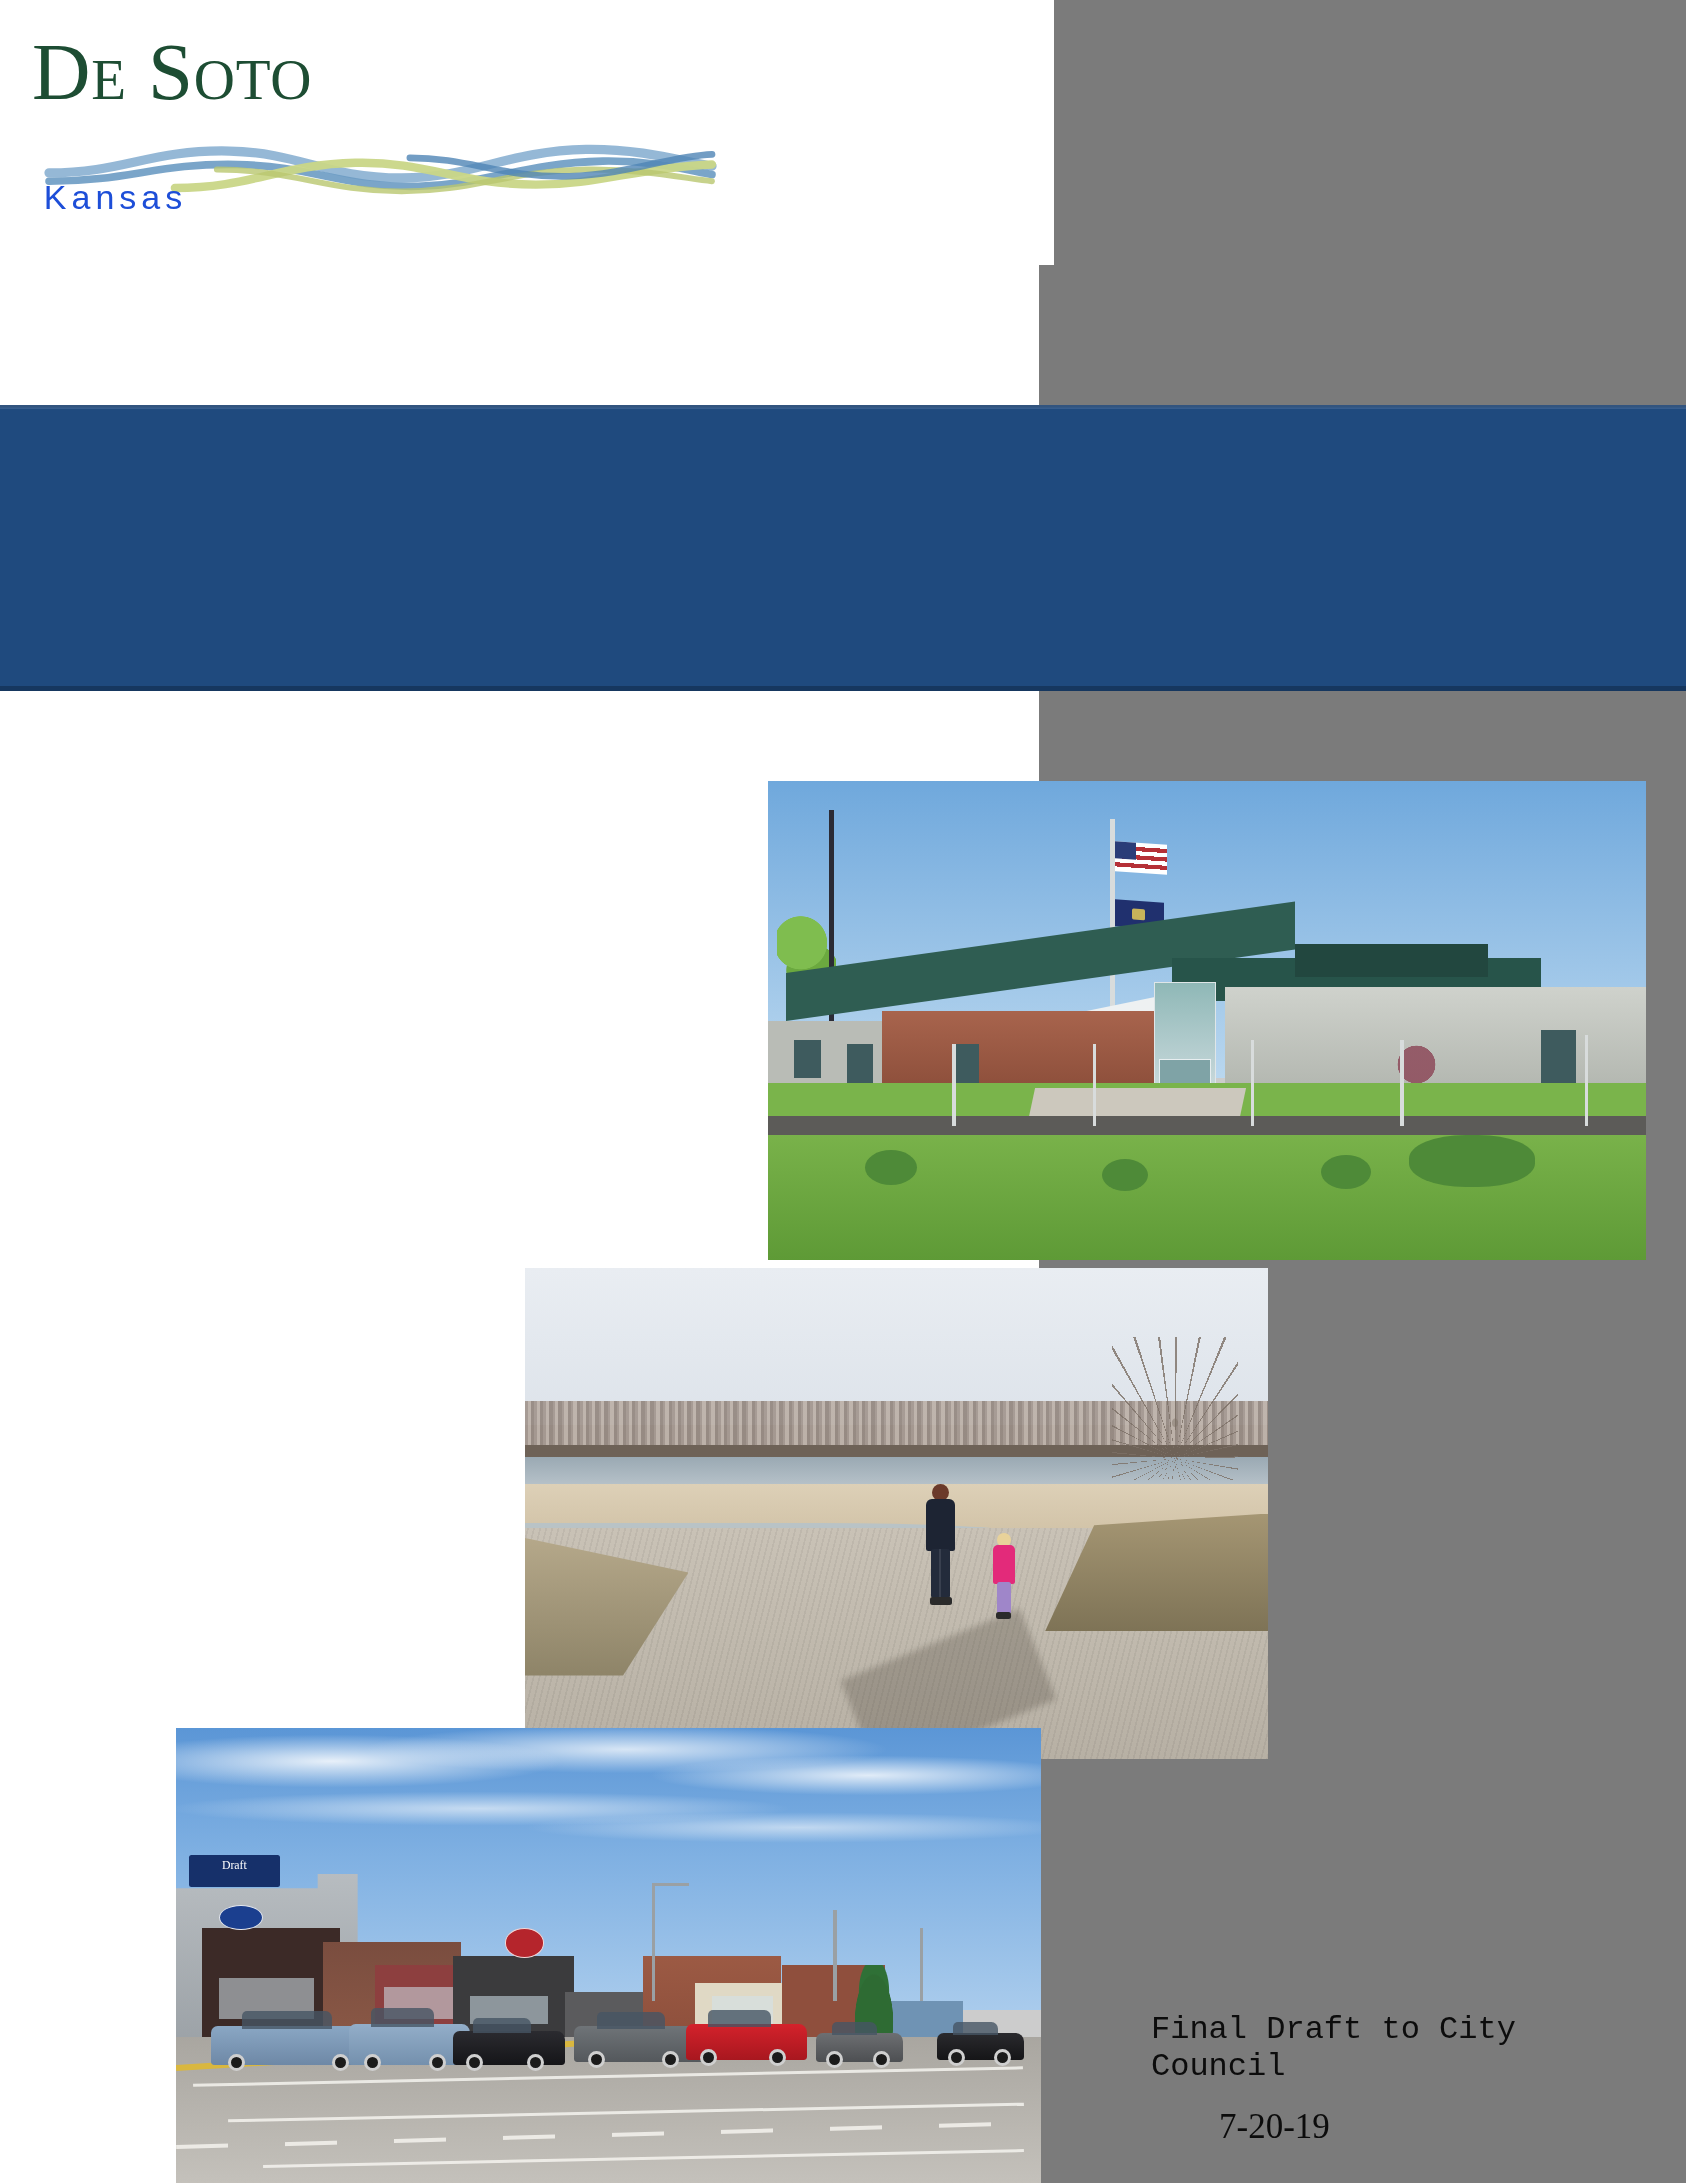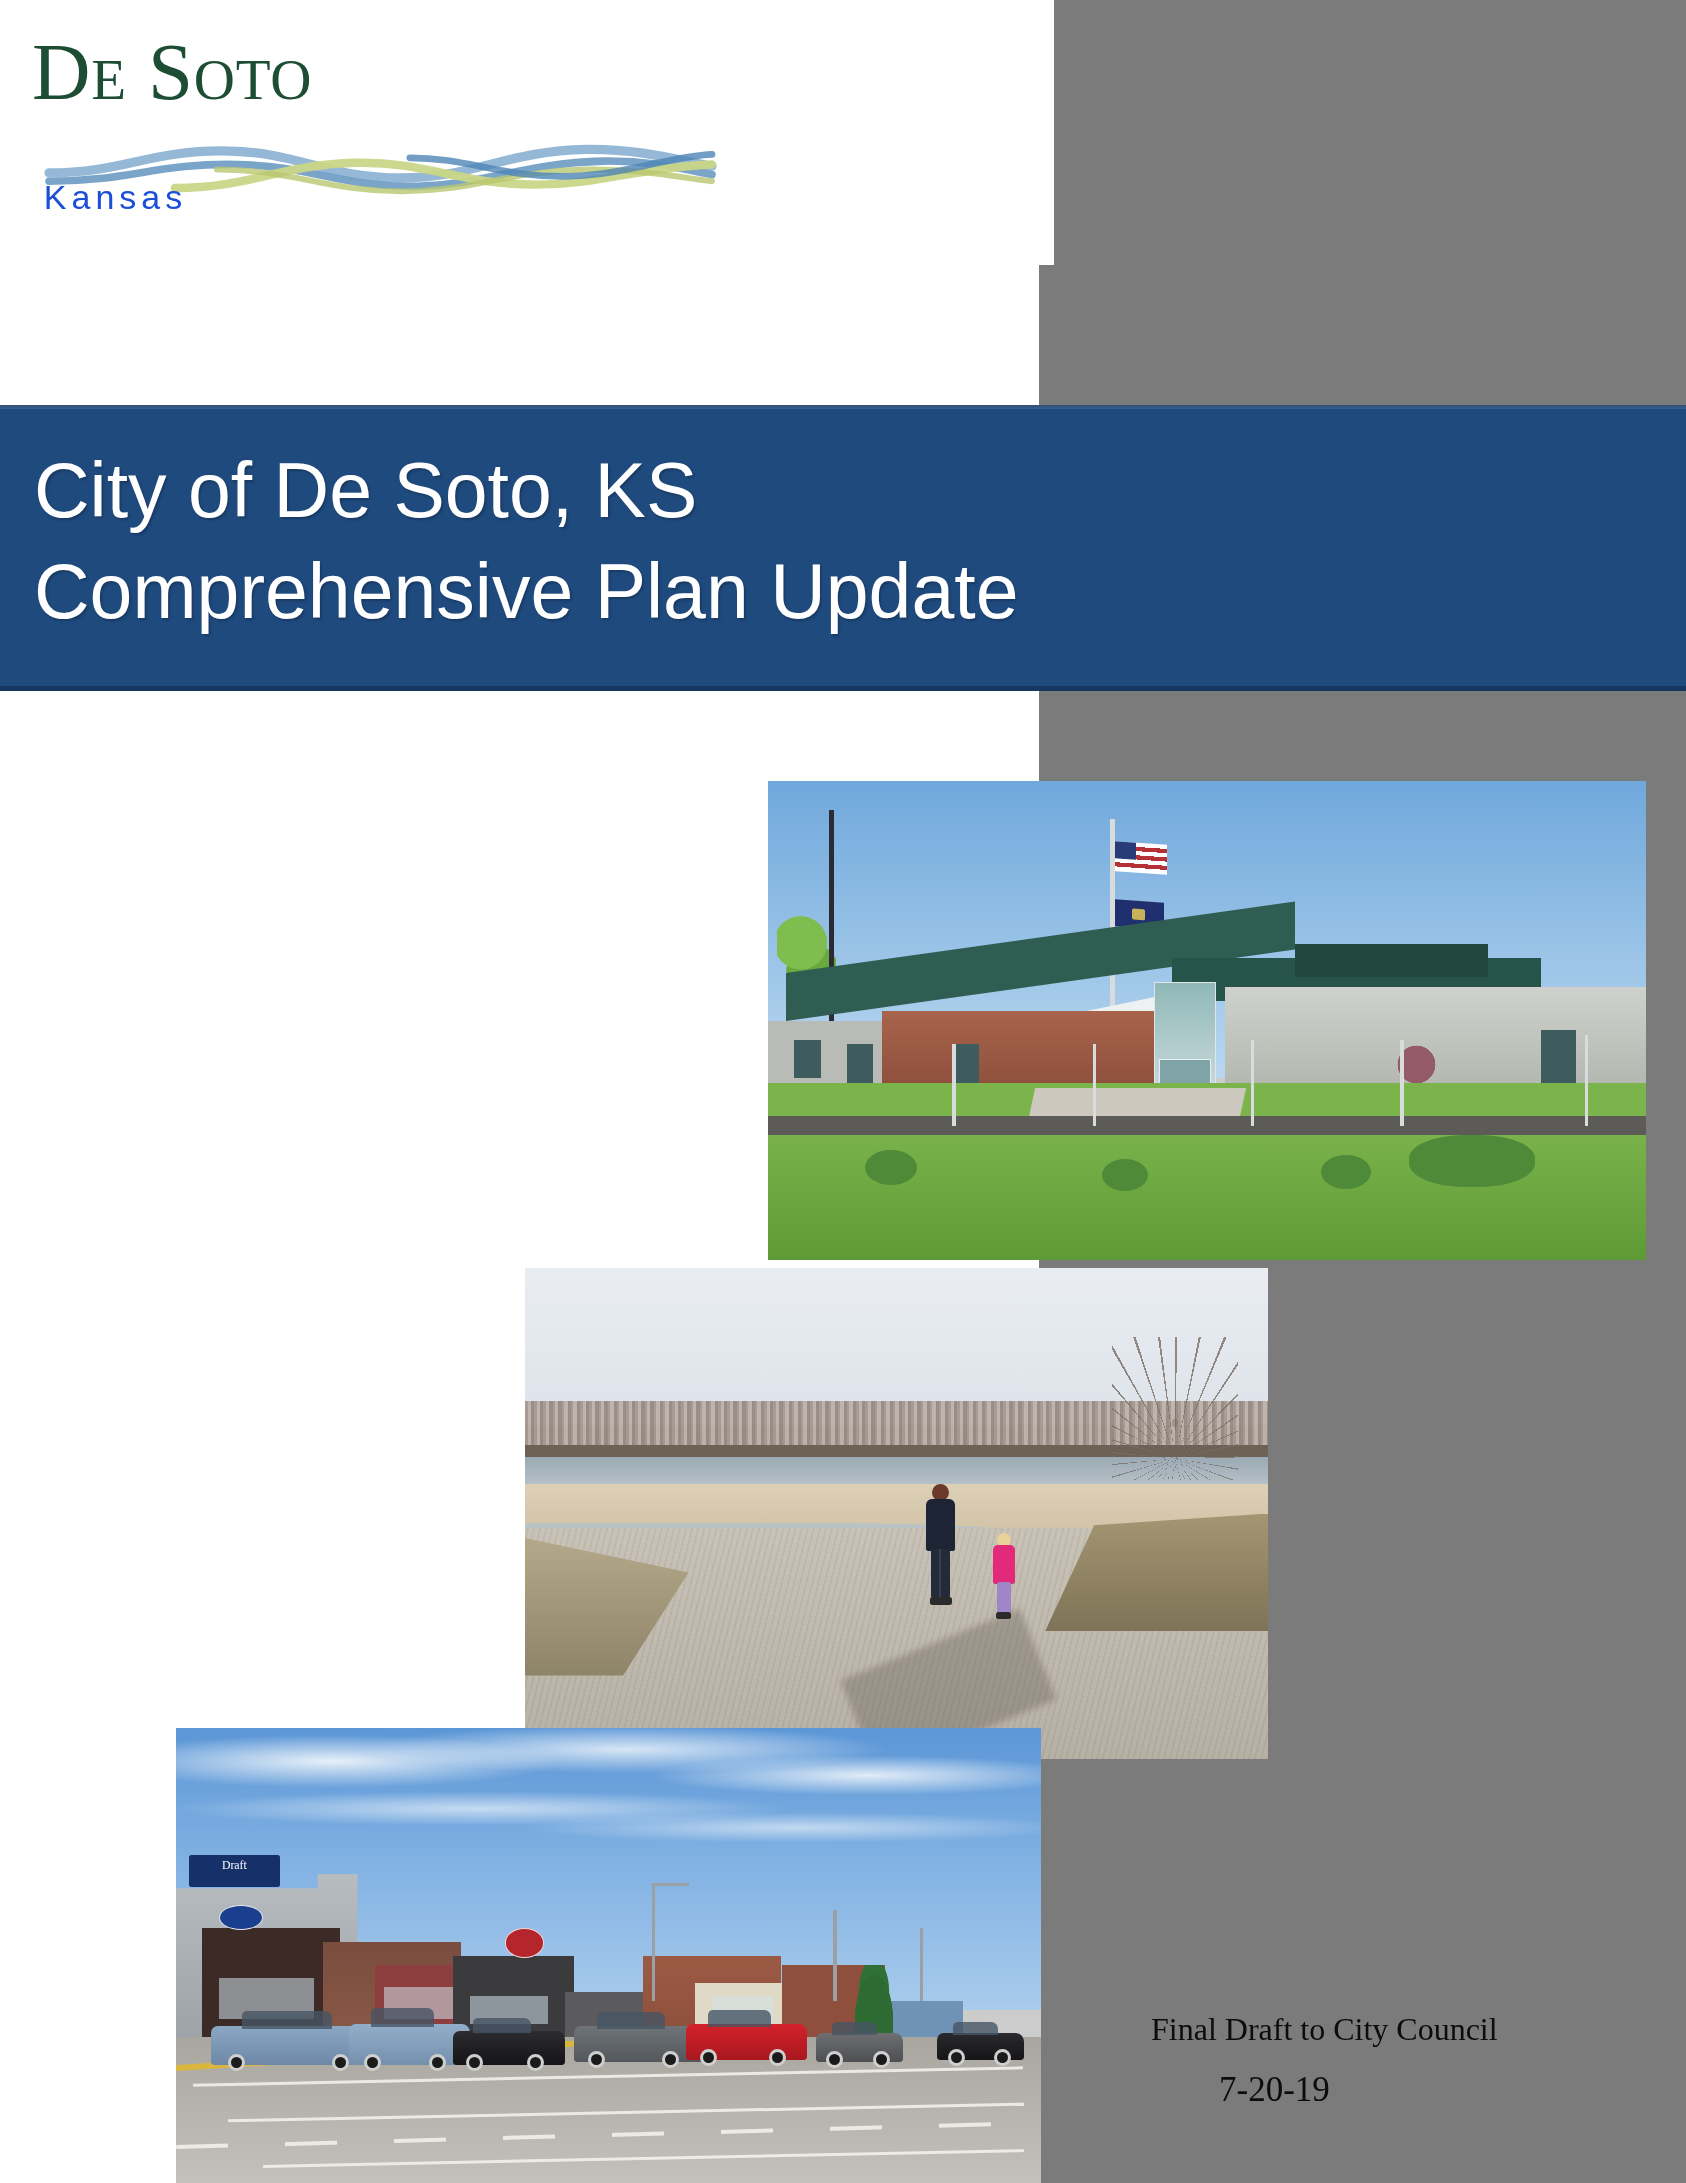--- a/index.html
+++ b/index.html
@@ -414,21 +414,21 @@
       radial-gradient(ellipse at 50% 75%, #2e6b33 0 58%, transparent 60%),
       radial-gradient(ellipse at 50% 35%, #2f7036 0 45%, transparent 48%);
   }
 
   
   .footer-block{
     position:absolute; left:1075px; top:2011px;
     width:588px; text-align:left;
   }
   .footer-line1{
-    font-family:Liberation Serif, serif;
+    font-family:Liberation Mono, monospace;
     font-size:32px; color:#0c0c0c;
     margin-left:76px;
   }
   .footer-line2{
     font-family:"Liberation Serif", serif;
     font-size:35px; color:#0c0c0c;
     margin-top:22px; margin-left:144px;
   }
 </style>
 </head>
@@ -448,24 +448,20 @@
     <path d="M200,48 C290,48 330,74 420,74 C505,74 545,50 640,48 C705,47 755,58 790,62" fill="none" stroke="#b9c76f" stroke-width="7" stroke-linecap="round" opacity="0.8"></path>
     <path d="M430,34 C500,34 540,58 620,56 C690,54 740,32 790,30" fill="none" stroke="#4f85b5" stroke-width="8" stroke-linecap="round" opacity="0.8"></path>
   </svg>
 
   <div class="logo-kansas">Kansas</div>
 </div>
 
 <div class="title-banner">
   <div class="edge-top"></div>
   <div class="edge-bot"></div>
-  <div class="title-text">
-    <div>City of De Soto, KS</div>
-    <div>Comprehensive Plan Update</div>
-  </div>
 </div>
 
 <div class="photo" id="photo-civic">
   <div class="sky"></div>
   <div class="tree"></div>
 
   <div class="pole dark" style="left:7%;top:6%;height:68%;"></div>
   <div class="pole" style="left:39%;top:8%;height:62%;"></div>
   <div class="flag-us"></div>
   <div class="flag-ks"></div>

